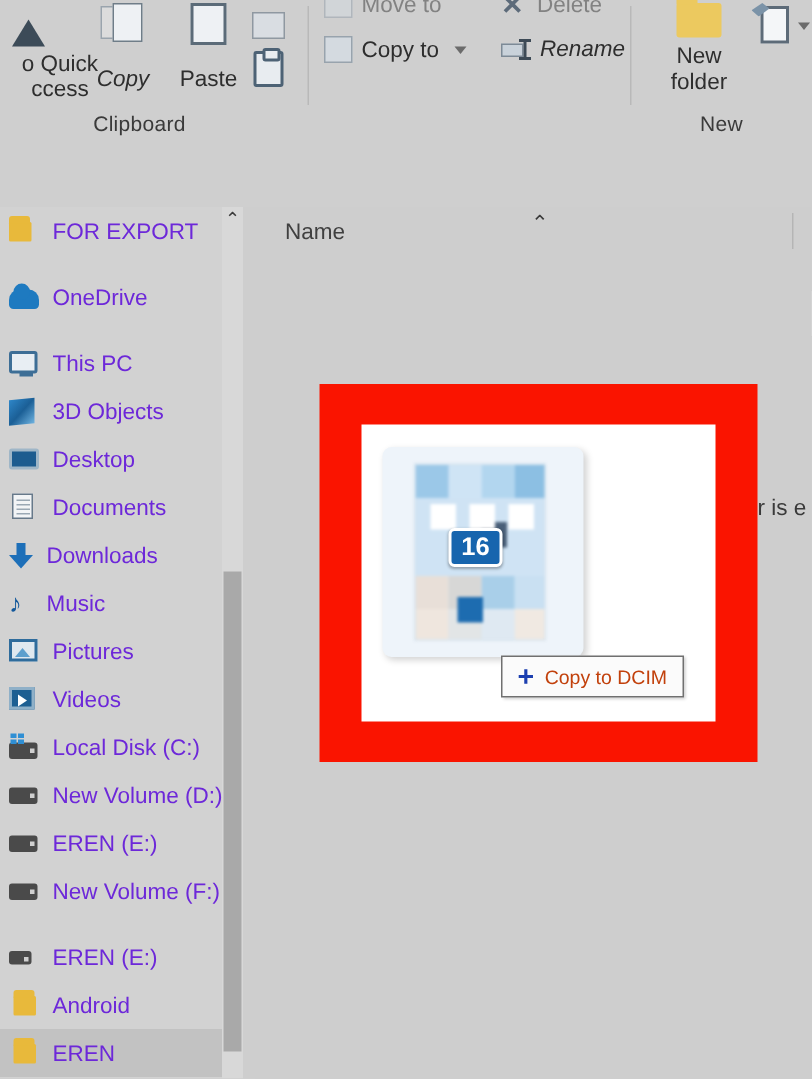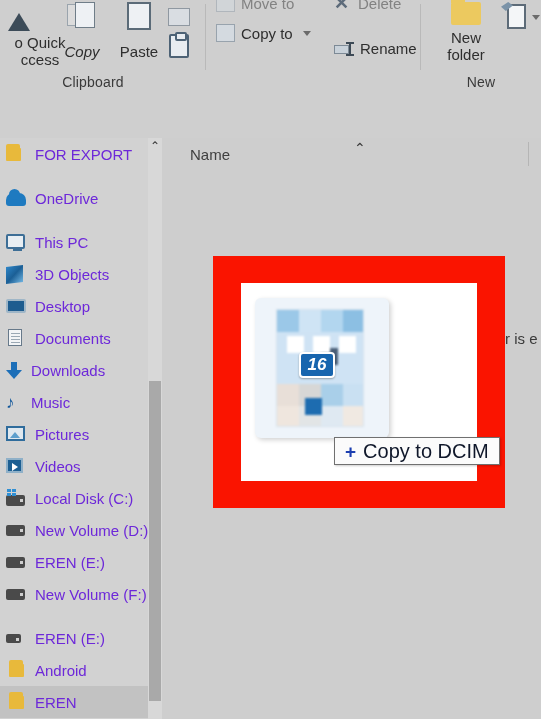--- a/index.html
+++ b/index.html
@@ -230,21 +230,20 @@
   .redbox-inner {
     position: absolute; left: 28px; top: 27px; width: 236px; height: 198px;
     background: #ffffff;
   }
 
   
   .drag-ghost {
     position: absolute; left: 255px; top: 298px; width: 134px; height: 140px;
     background: #eef4fa; border-radius: 6px;
     box-shadow: 2px 2px 5px rgba(0,0,0,.18);
-    font-style: italic;
   }
   .drag-thumb {
     position: absolute; left: 21px; top: 11px; width: 88px; height: 118px;
     overflow: hidden;
     background:
       linear-gradient(#ffffff,#ffffff) 10px 26px/17px 17px no-repeat,
       linear-gradient(#ffffff,#ffffff) 36px 26px/17px 17px no-repeat,
       linear-gradient(#ffffff,#ffffff) 62px 26px/17px 17px no-repeat,
       linear-gradient(#4a5f78,#4a5f78) 44px 38px/17px 17px no-repeat,
       linear-gradient(#1d6cb0,#1d6cb0) 28px 88px/17px 17px no-repeat,
@@ -271,21 +270,21 @@
     display: flex; align-items: center; justify-content: center;
     box-shadow: 0 1px 2px rgba(0,0,0,.3);
   }
   .drop-tip {
     position: absolute; left: 334px; top: 437px; height: 28px;
     background: #fbfbfb; border: 1px solid #707070;
     display: flex; align-items: center; gap: 7px; padding: 0 10px;
     box-shadow: 1px 1px 2px rgba(0,0,0,.2);
   }
   .drop-tip .plus { color: #1c3fb0; font-size: 19px; font-weight: bold; line-height: 1; }
-  .drop-tip .lbl { color: #0f172a; font-size: 20px; white-space: nowrap; }
+  .drop-tip .lbl { color: #c2410c; font-size: 13px; white-space: nowrap; }
 </style>
 </head>
 <body>
 
 <div id="app">
 
   <div class="ribbon">
 
     <div class="rgroup" style="left:0; width:186px;">
       <div class="bigbtn" style="left:-6px; top:8px; width:92px;">
@@ -326,21 +325,21 @@
         <span class="ico ico-x">✕</span>
         <span class="lbl">Delete</span>
       </div>
 
       <div class="smallbtn" style="left:10px; top:24px;align-items:center;">
         <span class="ico ico-sq"></span>
         <span class="lbl">Copy to</span>
         <span class="caret-sm" style="margin-left:4px;"></span>
       </div>
 
-      <div class="smallbtn" style="left:128px; top:40px;">
+      <div class="smallbtn" style="left:128px; top:24px;font-style:italic;">
         <span class="ico ico-rename">
           <span class="box"></span>
             <span class="bar"></span>
         </span>
         <span class="lbl">Rename</span>
       </div>
 
     </div>
     <div class="rsep" style="left:420px;"></div>
 

